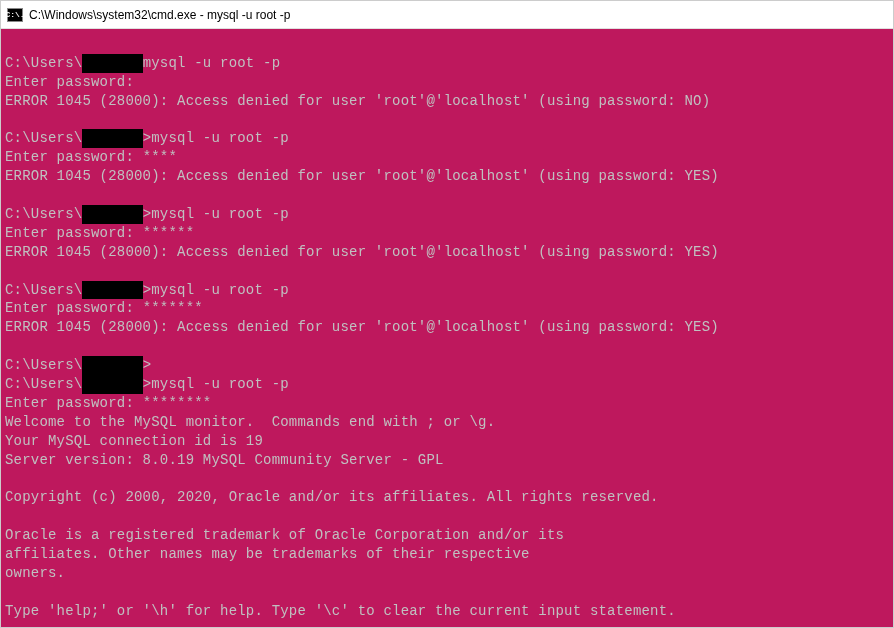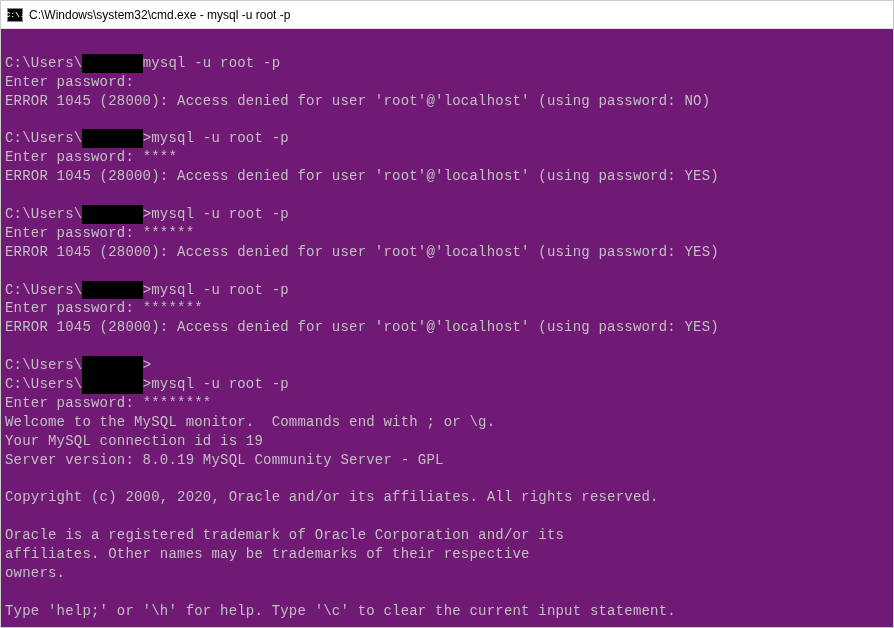--- a/index.html
+++ b/index.html
@@ -43,21 +43,21 @@
       border: 1px solid #888;
     }
     .title-text {
       font-size: 12px;
       color: #000;
       font-family: 'Segoe UI', Tahoma, sans-serif;
       text-align: center;
     }
     .terminal {
       flex: 1;
-      background: #701a75;
+      background: #be185d;
       color: #c0c0c0;
       font-size: 14px;
       line-height: 1.35;
       padding: 6px 4px;
       white-space: pre;
       overflow: hidden;
       letter-spacing: 0.2px;
     }
     .terminal .line {
       display: block;

